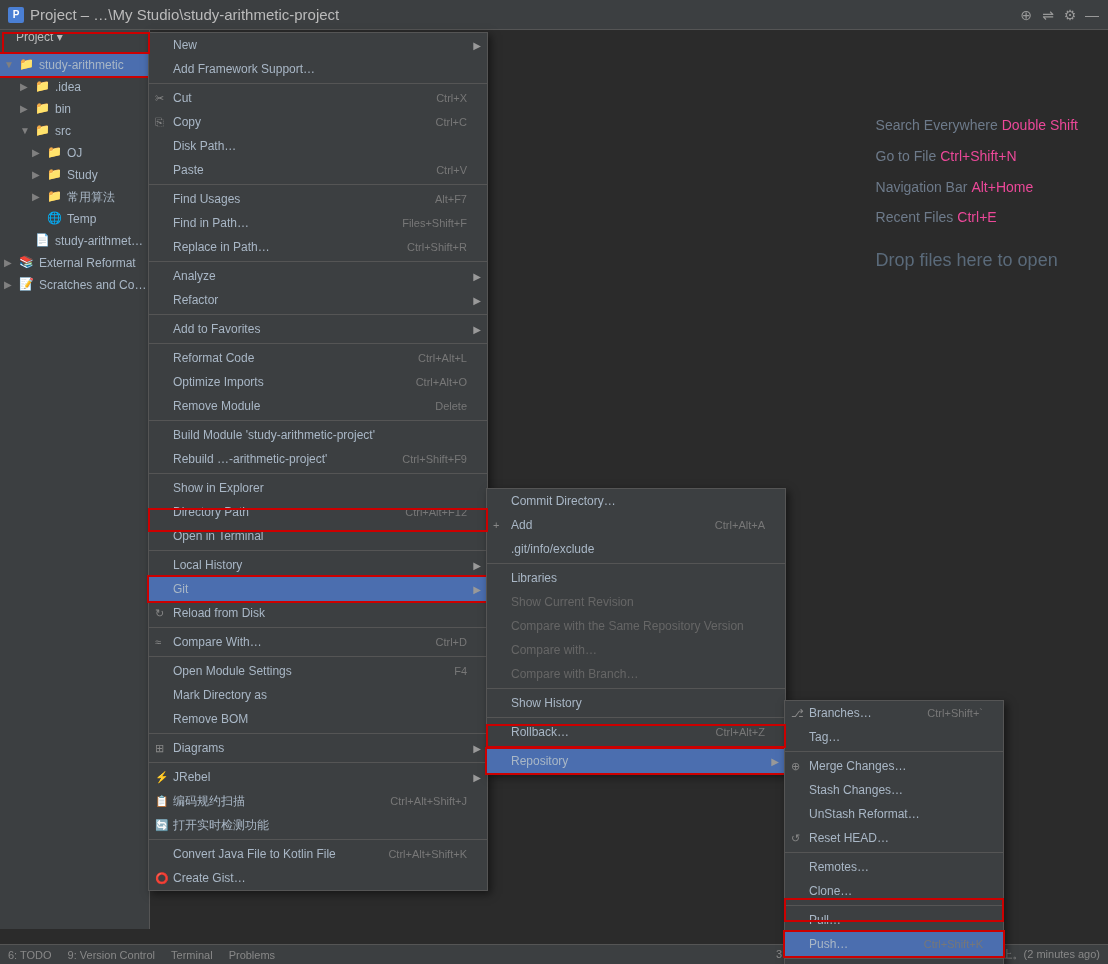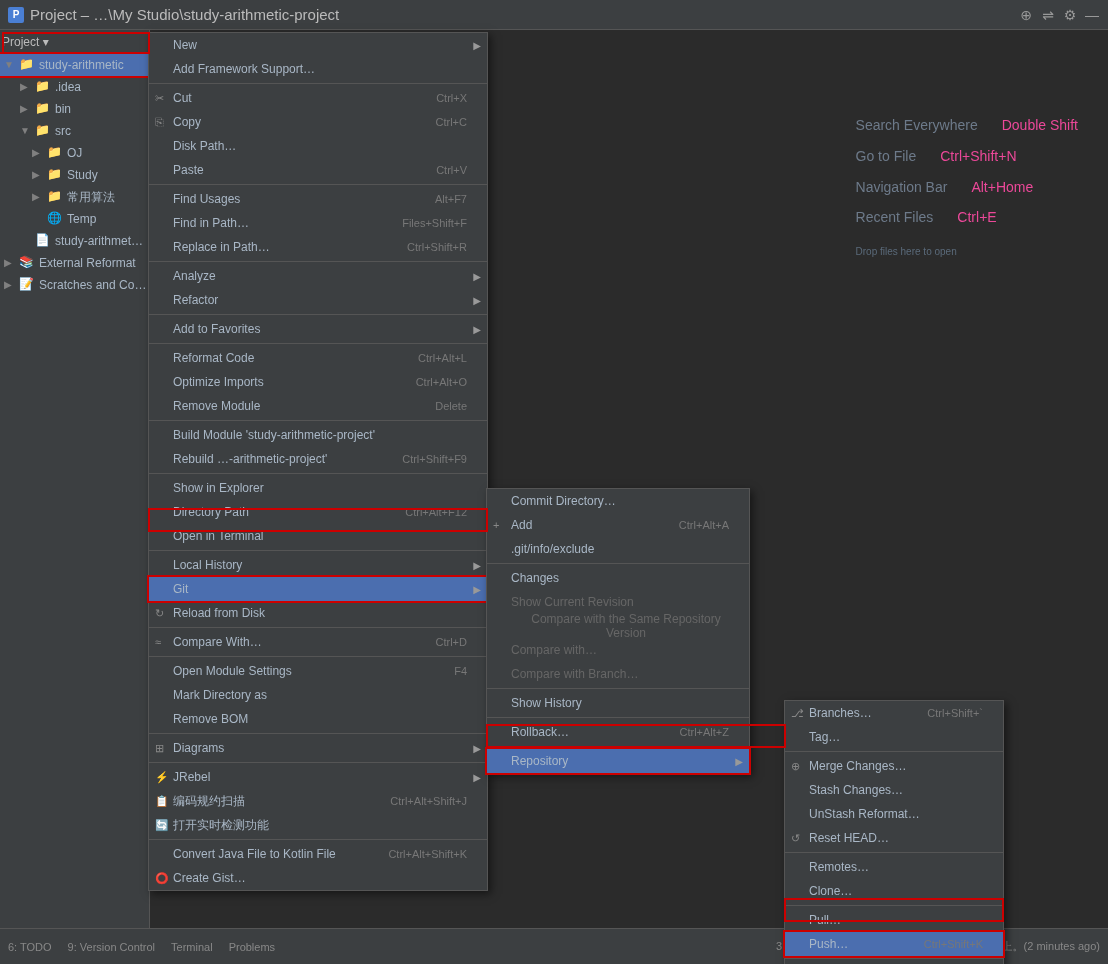--- a/index.html
+++ b/index.html
@@ -66,22 +66,22 @@
       left: 0;
       width: 150px;
       bottom: 35px;
       background: #3c3f41;
       border-right: 1px solid #555;
     }
     .sidebar-header {
       height: 24px;
       background: #3c3f41;
       display: flex;
-      align-items: center;
-      padding: 0 2px;
+      align-items: flex-start;
+      padding: 0 16px;
       font-size: 12px;
       color: #bbbbbb;
       border-bottom: 1px solid #4a4a4a;
     }
     .tree-item {
       height: 22px;
       display: flex;
       align-items: center;
       padding-left: 8px;
       cursor: pointer;
@@ -121,29 +121,29 @@
       position: absolute;
       top: 80px;
       right: 30px;
       color: #6d7a8a;
       font-size: 14px;
       line-height: 2.2;
     }
     .shortcut-row {
       display: flex;
       align-items: center;
-      gap: 24px;
+      gap: 4px;
     }
     .shortcut-key {
       color: #ec4899;
       font-weight: 500;
     }
     .drop-text {
       color: #5a6a7a;
-      font-size: 10px;
+      font-size: 18px;
       margin-top: 8px;
     }
 
     
     .context-menu-main {
       position: absolute;
       top: 32px;
       left: 148px;
       width: 340px;
       background: #3c3f41;
@@ -185,46 +185,45 @@
       height: 1px;
       background: #555;
       margin: 2px 0;
     }
 
     
     .context-menu-git {
       position: absolute;
       top: 488px;
       left: 486px;
-      width: 264px;
+      width: 300px;
       background: #3c3f41;
       border: 1px solid #555;
       box-shadow: 3px 3px 8px rgba(0,0,0,0.5);
       z-index: 101;
-      text-align: center;
     }
 
     
     .context-menu-repo {
       position: absolute;
       top: 700px;
       left: 784px;
       width: 220px;
       background: #3c3f41;
       border: 1px solid #555;
       box-shadow: 3px 3px 8px rgba(0,0,0,0.5);
       z-index: 102;
     }
 
     
     .status-bar {
       position: absolute;
       bottom: 0;
       left: 0; right: 0;
-      height: 36px;
+      height: 20px;
       background: #3c3f41;
       border-top: 1px solid #555;
       display: flex;
       align-items: center;
       padding: 0 8px;
       font-size: 11px;
       color: #888;
       gap: 16px;
     }
     .status-item {
@@ -497,21 +496,21 @@
   <div class="menu-item">
     <span class="menu-icon">+</span>
     <span>Add</span>
     <span class="menu-shortcut">Ctrl+Alt+A</span>
   </div>
   <div class="menu-item">
     <span>.git/info/exclude</span>
   </div>
   <div class="menu-separator"></div>
   <div class="menu-item">
-    <span>Changes</span>
+    <span>Libraries</span>
   </div>
   <div class="menu-item disabled">
     <span>Show Current Revision</span>
   </div>
   <div class="menu-item disabled">
     <span>Compare with the Same Repository Version</span>
   </div>
   <div class="menu-item disabled">
     <span>Compare with…</span>
   </div>

